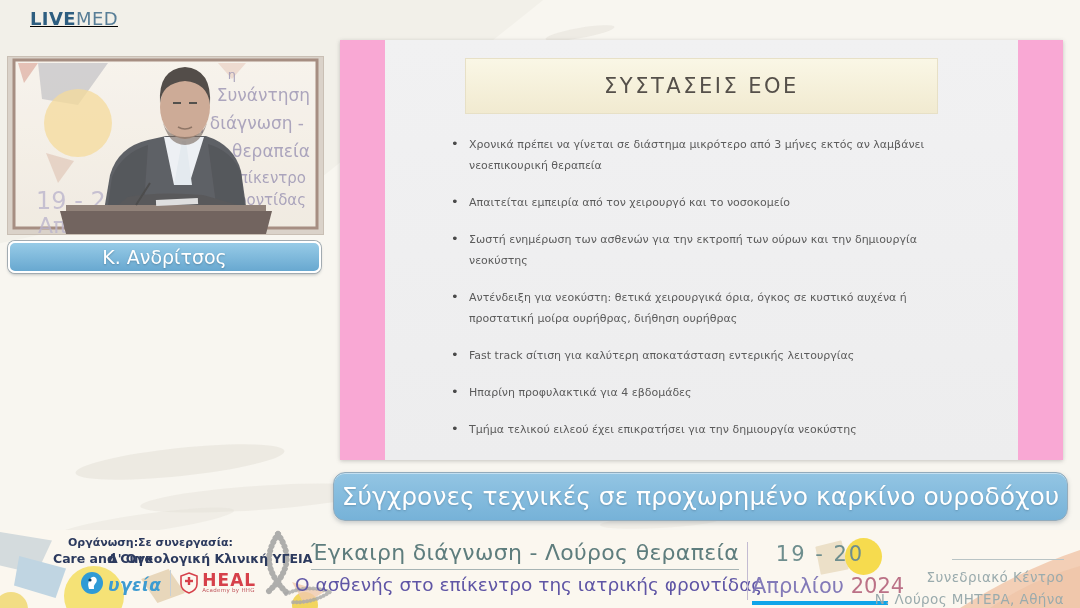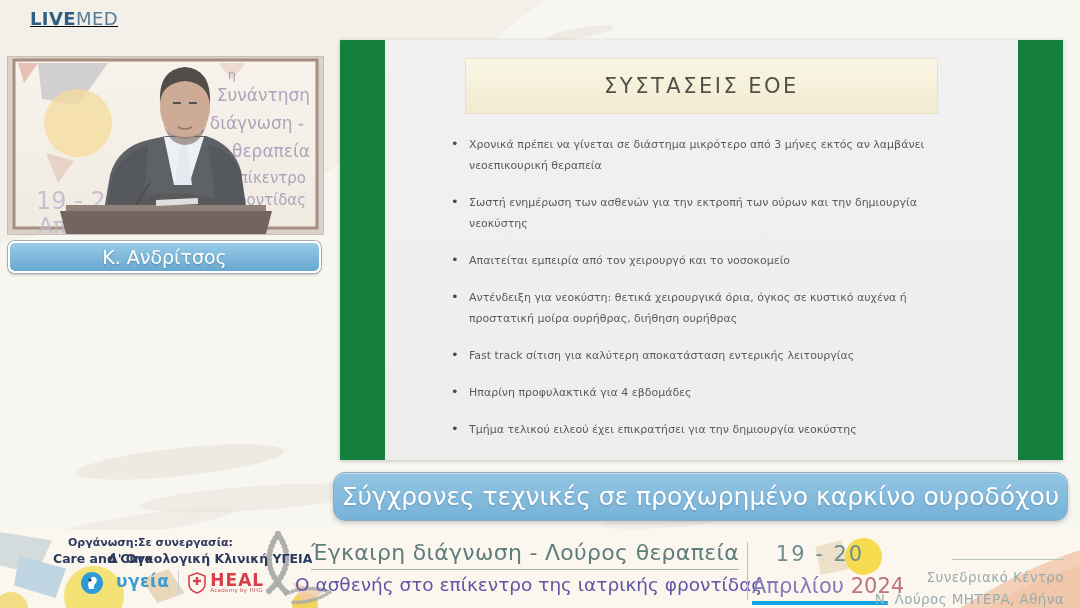--- a/index.html
+++ b/index.html
@@ -23,21 +23,21 @@
   
   .video-panel{left:8px;top:57px;width:315px;height:177px;background:#d9d2c9;
     box-shadow:0 0 0 1px #c9bfb4;}
   .name-plate{left:8px;top:241px;width:309px;height:28px;border-radius:7px;
     background:linear-gradient(#97cbe7,#68a8d0);
     border:2px solid #ffffff;box-shadow:0 0 0 1px #a2abb1,0 2px 3px rgba(90,100,110,.35);
     display:flex;align-items:center;justify-content:center;
     color:#ffffff;font-size:19px;text-shadow:0 1px 2px rgba(40,70,90,.35);}
 
   
-  .slide-wrap{left:340px;top:40px;width:723px;height:420px;background:#15803d;
+  .slide-wrap{left:340px;top:40px;width:723px;height:420px;background:#f9a8d4;
     box-shadow:0 1px 4px rgba(80,80,80,.3);}
   .slide{position:absolute;left:45px;top:0;width:633px;height:420px;
     background:linear-gradient(#f1f1f2,#ededee);}
   .slide-title-box{position:absolute;left:80px;top:18px;width:473px;height:56px;
     background:linear-gradient(#faf7e6,#f1ead0);box-shadow:inset 0 0 0 1px #e7e0c6;
     display:flex;align-items:center;justify-content:center;}
   .slide-title-box h1{margin:0;font-size:21px;font-weight:400;color:#55504a;
     letter-spacing:2.5px;}
   .bullets{position:absolute;left:62px;top:94px;width:492px;margin:0;padding:0;
     list-style:none;}
@@ -52,21 +52,21 @@
     border:1px solid #93abbb;box-shadow:0 2px 4px rgba(110,120,130,.35),inset 0 1px 0 rgba(255,255,255,.45);
     display:flex;align-items:center;justify-content:center;
     color:#ffffff;font-size:25px;text-shadow:0 1px 2px rgba(60,90,110,.35);}
 
   
   .footer{left:0;top:530px;width:1080px;height:78px;background:#fbf7ef;}
   .org-block{position:absolute;text-align:center;color:#2c3a5e;font-weight:700;white-space:nowrap;}
   .org-label{font-size:11px;}
   .org-name{font-size:12.5px;margin-top:2px;}
   .logos-row{position:absolute;left:80px;top:40px;display:flex;align-items:center;gap:9px;}
-  .ygeia{display:flex;align-items:flex-start;gap:12px;}
+  .ygeia{display:flex;align-items:flex-end;gap:4px;font-style:italic;}
   .ygeia-text{color:#3d9bd1;font-size:17px;font-weight:700;letter-spacing:.5px;}
   .logo-div{width:1px;height:26px;background:#c6cfd5;}
   .heal{display:flex;align-items:center;gap:4px;}
   .heal-text{color:#d6404a;font-size:17px;font-weight:700;letter-spacing:1px;line-height:14px;}
   .heal-sub{font-size:5.5px;color:#c0555c;letter-spacing:.3px;font-weight:400;}
   .tagline{position:absolute;left:295px;top:10px;width:460px;text-align:center;}
   .tagline-main{display:inline-block;color:#5e7d7d;font-size:22px;letter-spacing:.3px;
     padding-bottom:4px;border-bottom:1px solid #a7b4b4;white-space:nowrap;}
   .tagline-sub{margin-top:4px;color:#5f55a5;font-size:18.5px;white-space:nowrap;}
   .v-div{position:absolute;left:747px;top:12px;width:1px;height:58px;background:#c3bbd2;}
@@ -155,22 +155,22 @@
 </div>
 
 <div class="abs slide-wrap">
   <div class="slide">
     <div class="slide-title-box">
       <h1>ΣΥΣΤΑΣΕΙΣ ΕΟΕ</h1>
     </div>
     <ul class="bullets">
 
     <li>Χρονικά πρέπει να γίνεται σε διάστημα μικρότερο από 3 μήνες εκτός αν λαμβάνει νεοεπικουρική θεραπεία</li>
+        <li>Απαιτείται εμπειρία από τον χειρουργό και το νοσοκομείο</li>
         <li>Σωστή ενημέρωση των ασθενών για την εκτροπή των ούρων και την δημιουργία νεοκύστης</li>
-        <li>Απαιτείται εμπειρία από τον χειρουργό και το νοσοκομείο</li>
         <li>Αντένδειξη για νεοκύστη: θετικά χειρουργικά όρια, όγκος σε κυστικό αυχένα ή προστατική μοίρα ουρήθρας, διήθηση ουρήθρας</li>
         <li>Fast track σίτιση για καλύτερη αποκατάσταση εντερικής λειτουργίας</li>
         <li>Ηπαρίνη προφυλακτικά για 4 εβδομάδες</li>
         <li>Τμήμα τελικού ειλεού έχει επικρατήσει για την δημιουργία νεοκύστης</li>
       </ul>
   </div>
 </div>
 
 <div class="abs banner">
   <span>Σύγχρονες τεχνικές σε προχωρημένο καρκίνο ουροδόχου</span>

